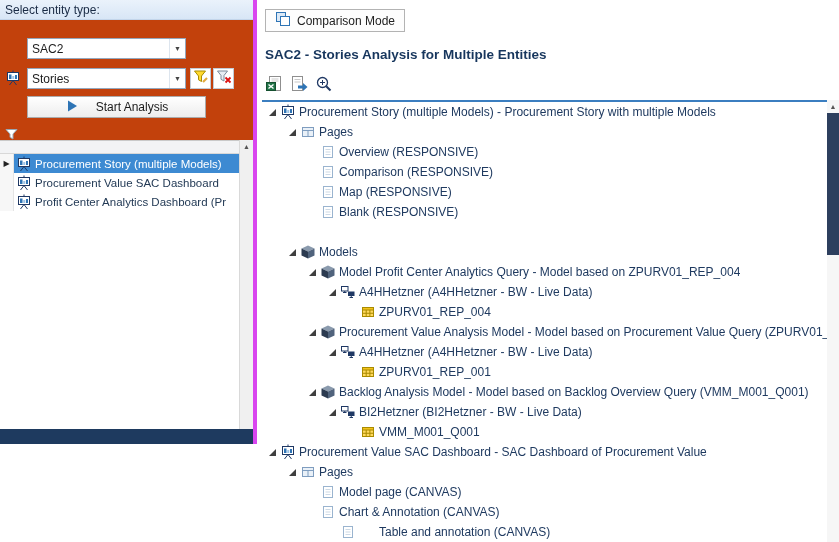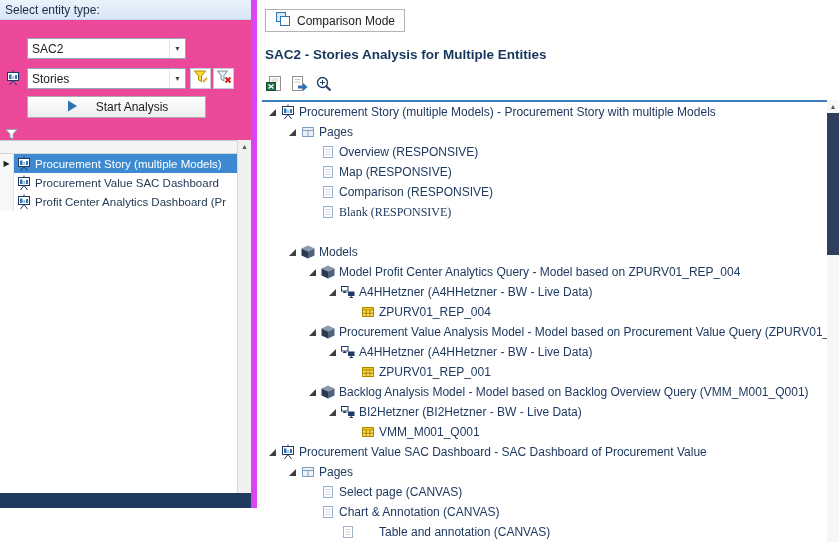--- a/index.html
+++ b/index.html
@@ -8,22 +8,22 @@
     --accent-line:#3b7ec0;
     --scroll-thumb:#2d3f5e;
     --bottom-bar:#1e3a5f;
   }
   *{box-sizing:border-box}
   html,body{margin:0;padding:0}
   body{width:839px;height:542px;overflow:hidden;position:relative;background:#fff;
        font-family:"Liberation Sans",sans-serif;-webkit-font-smoothing:antialiased}
 
   
-  .left-panel{position:absolute;left:0;top:0;width:257px;height:508px;background:#ec4899;
-              border-right:6px solid #d946ef}
+  .left-panel{position:absolute;left:0;top:0;width:257px;height:444px;background:#c2410c;
+              border-right:4px solid #d946ef}
   .panel-header{height:20px;line-height:20px;padding-left:5px;font-size:12px;color:#1a2b45;
                 background:linear-gradient(#eaf2fb,#d8e6f6);border-bottom:1px solid #c3d5ea}
   .dropdown{position:absolute;left:27px;width:159px;height:21px;background:#fff;
             border:1px solid #94a7bd;display:flex;align-items:center;font-size:12px;color:#1c1c1c;cursor:default}
   .dd-value{flex:1;padding-left:4px;white-space:nowrap;overflow:hidden}
   .dd-arrow{width:16px;text-align:center;font-size:7px;color:#444;border-left:1px solid #dde5ee;line-height:19px}
   #entity-type-dd{top:38px}
   #entity-dd{top:68px}
   .side-icon{position:absolute;left:5px;top:70px;width:16px;height:16px}
   .icon-btn{position:absolute;top:68px;width:21px;height:21px;border:1px solid #c2cbd6;background:#fff;
@@ -265,35 +265,35 @@
       <div class="tree-row" style="padding-left: 44px;">
         <span class="twisty"></span>
         <span class="ticon">
           <svg width="16" height="16" viewBox="0 0 16 16">
             <rect x="3.5" y="2.5" width="9" height="11" fill="#fff" stroke="#9ab4cf"></rect>
             <line x1="5.5" y1="5.5" x2="10.5" y2="5.5" stroke="#cdd9e5"></line>
             <line x1="5.5" y1="8" x2="10.5" y2="8" stroke="#cdd9e5"></line>
             <line x1="5.5" y1="10.5" x2="10.5" y2="10.5" stroke="#cdd9e5"></line>
           </svg>
         </span>
+        <span class="tlabel">Comparison (RESPONSIVE)</span>
+      </div>
+      <div class="tree-row" style="padding-left: 44px;">
+        <span class="twisty"></span>
+        <span class="ticon">
+          <svg width="16" height="16" viewBox="0 0 16 16">
+            <rect x="3.5" y="2.5" width="9" height="11" fill="#fff" stroke="#9ab4cf"></rect>
+            <line x1="5.5" y1="5.5" x2="10.5" y2="5.5" stroke="#cdd9e5"></line>
+            <line x1="5.5" y1="8" x2="10.5" y2="8" stroke="#cdd9e5"></line>
+            <line x1="5.5" y1="10.5" x2="10.5" y2="10.5" stroke="#cdd9e5"></line>
+          </svg>
+        </span>
         <span class="tlabel">Map (RESPONSIVE)</span>
       </div>
       <div class="tree-row" style="padding-left: 44px;">
-        <span class="twisty"></span>
-        <span class="ticon">
-          <svg width="16" height="16" viewBox="0 0 16 16">
-            <rect x="3.5" y="2.5" width="9" height="11" fill="#fff" stroke="#9ab4cf"></rect>
-            <line x1="5.5" y1="5.5" x2="10.5" y2="5.5" stroke="#cdd9e5"></line>
-            <line x1="5.5" y1="8" x2="10.5" y2="8" stroke="#cdd9e5"></line>
-            <line x1="5.5" y1="10.5" x2="10.5" y2="10.5" stroke="#cdd9e5"></line>
-          </svg>
-        </span>
-        <span class="tlabel">Comparison (RESPONSIVE)</span>
-      </div>
-      <div class="tree-row" style="padding-left: 44px; font-family: Liberation Serif, serif;">
         <span class="twisty"></span>
         <span class="ticon">
           <svg width="16" height="16" viewBox="0 0 16 16">
             <rect x="3.5" y="2.5" width="9" height="11" fill="#fff" stroke="#9ab4cf"></rect>
             <line x1="5.5" y1="5.5" x2="10.5" y2="5.5" stroke="#cdd9e5"></line>
             <line x1="5.5" y1="8" x2="10.5" y2="8" stroke="#cdd9e5"></line>
             <line x1="5.5" y1="10.5" x2="10.5" y2="10.5" stroke="#cdd9e5"></line>
           </svg>
         </span>
         <span class="tlabel">Blank (RESPONSIVE)</span>
@@ -452,21 +452,21 @@
       <div class="tree-row" style="padding-left: 44px;">
         <span class="twisty"></span>
         <span class="ticon">
           <svg width="16" height="16" viewBox="0 0 16 16">
             <rect x="3.5" y="2.5" width="9" height="11" fill="#fff" stroke="#9ab4cf"></rect>
             <line x1="5.5" y1="5.5" x2="10.5" y2="5.5" stroke="#cdd9e5"></line>
             <line x1="5.5" y1="8" x2="10.5" y2="8" stroke="#cdd9e5"></line>
             <line x1="5.5" y1="10.5" x2="10.5" y2="10.5" stroke="#cdd9e5"></line>
           </svg>
         </span>
-        <span class="tlabel">Select page (CANVAS)</span>
+        <span class="tlabel">Model page (CANVAS)</span>
       </div>
       <div class="tree-row" style="padding-left: 44px;">
         <span class="twisty"></span>
         <span class="ticon">
           <svg width="16" height="16" viewBox="0 0 16 16">
             <rect x="3.5" y="2.5" width="9" height="11" fill="#fff" stroke="#9ab4cf"></rect>
             <line x1="5.5" y1="5.5" x2="10.5" y2="5.5" stroke="#cdd9e5"></line>
             <line x1="5.5" y1="8" x2="10.5" y2="8" stroke="#cdd9e5"></line>
             <line x1="5.5" y1="10.5" x2="10.5" y2="10.5" stroke="#cdd9e5"></line>
           </svg>

